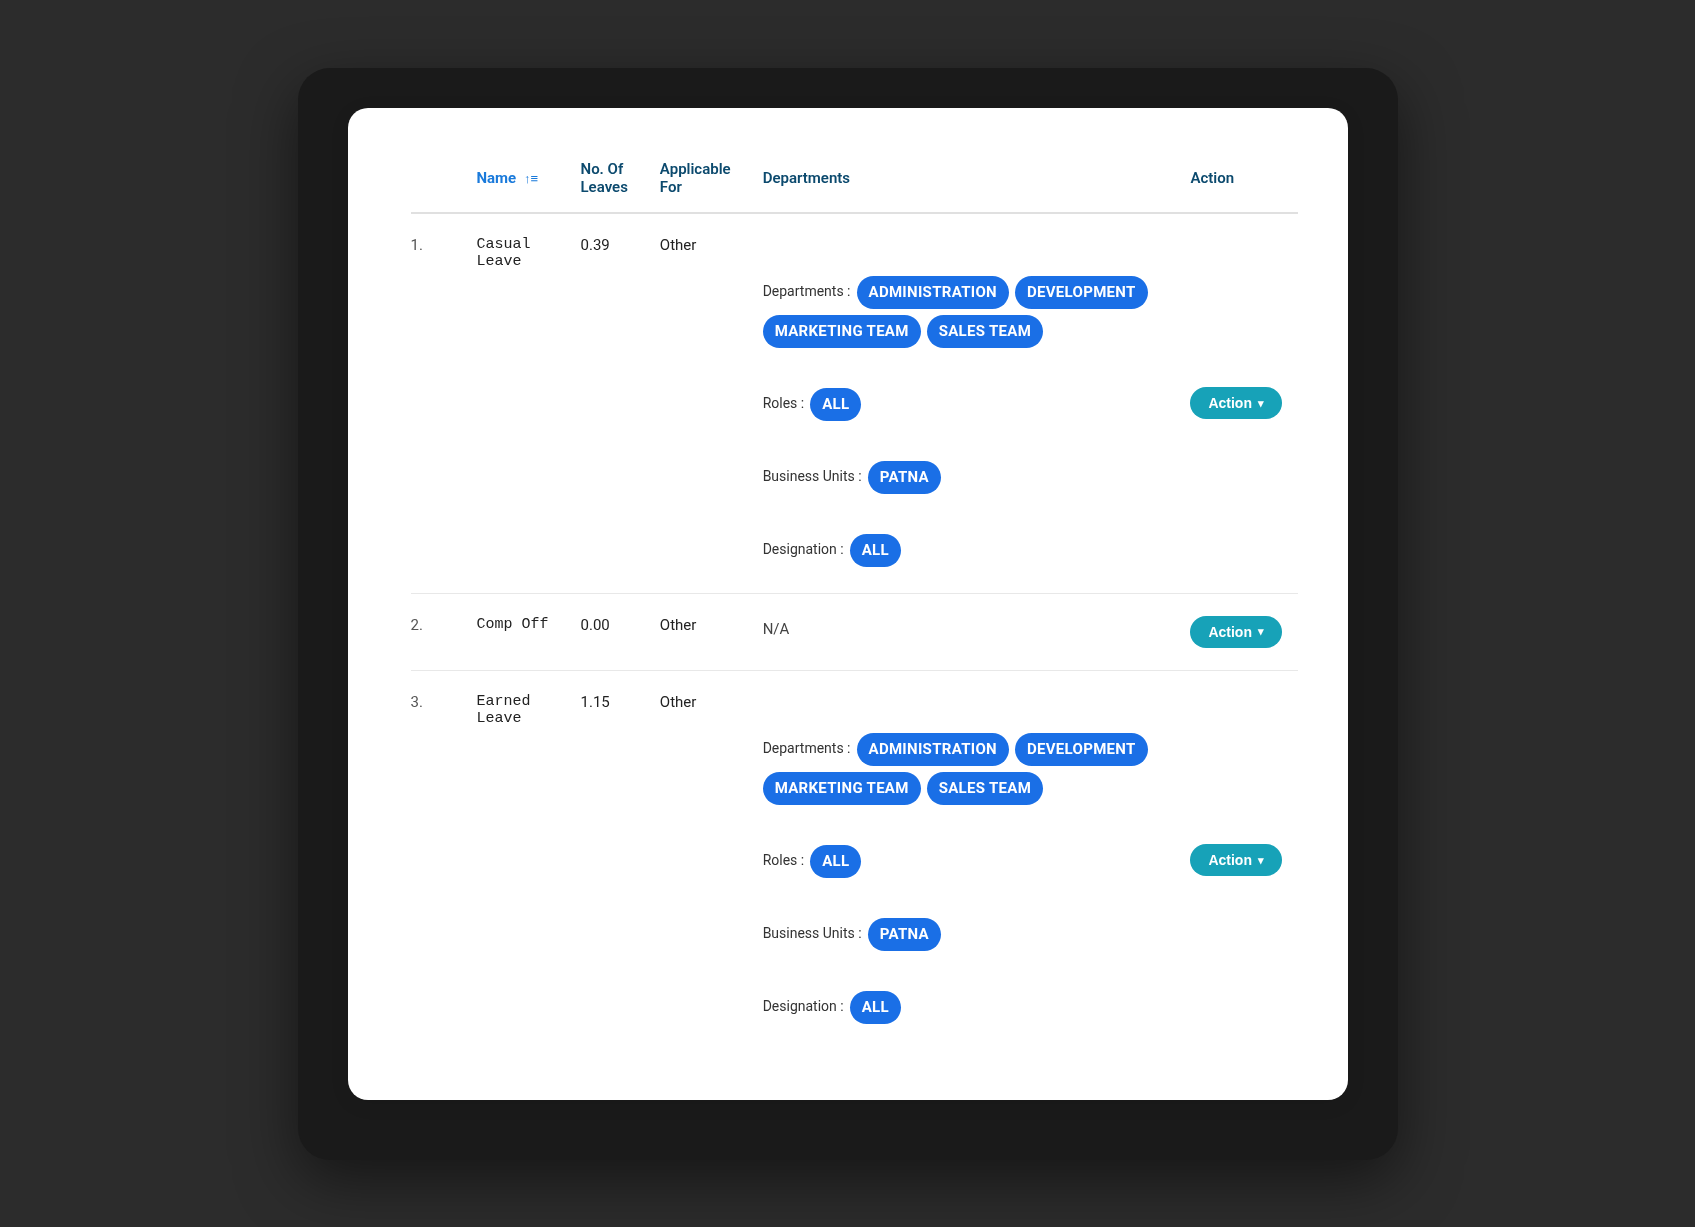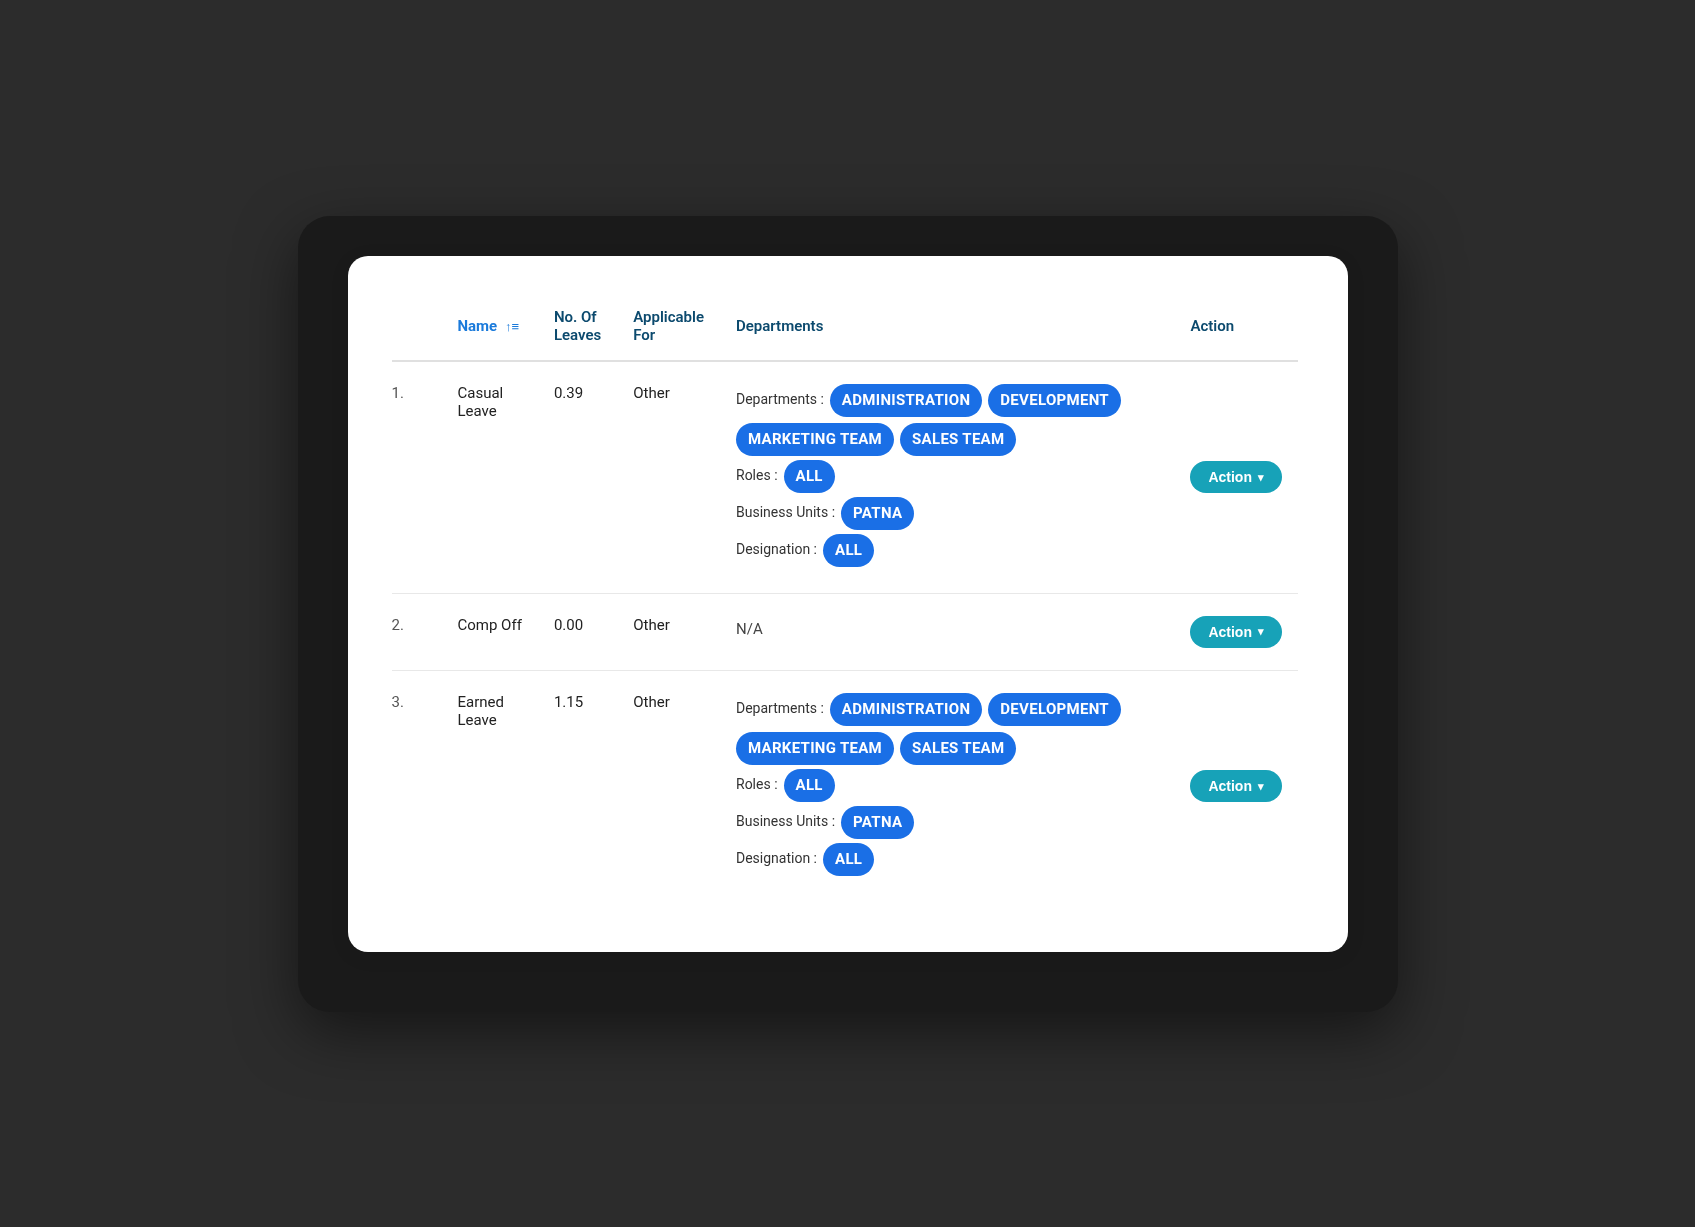--- a/index.html
+++ b/index.html
@@ -17,21 +17,21 @@
       background: #1a1a1a;
       border-radius: 32px;
       padding: 40px 50px 60px 50px;
       width: 1100px;
       box-shadow: 0 20px 60px rgba(0,0,0,0.5);
     }
 
     .card {
       background: #ffffff;
       border-radius: 20px;
-      padding: 40px 50px 50px 44px;
+      padding: 40px 50px 50px 63px;
       box-shadow: 0 4px 20px rgba(0,0,0,0.08);
     }
 
     table {
       width: 100%;
       border-collapse: collapse;
     }
 
     thead tr th {
       padding: 12px 16px 16px 16px;
@@ -74,34 +74,36 @@
       font-size: 15px;
       padding-left: 0;
       padding-right: 8px;
       width: 36px;
     }
 
     .leave-name {
       font-size: 15px;
       color: #222;
       white-space: nowrap;
+      font-family: Liberation Mono, monospace;
     }
 
     .eligibility-cell {
       font-size: 14px;
       color: #222;
       line-height: 1.8;
     }
 
     .eligibility-row {
       display: flex;
       align-items: center;
       flex-wrap: wrap;
       gap: 6px;
       margin-bottom: 4px;
+      margin-top: 40px;
     }
 
     .eligibility-label {
       font-size: 14px;
       color: #333;
       white-space: nowrap;
     }
 
     .tag {
       display: inline-block;

